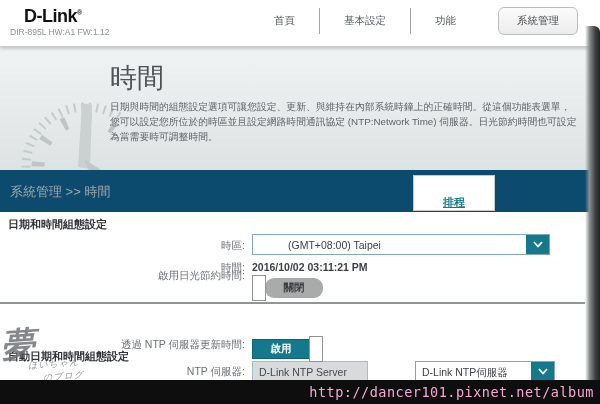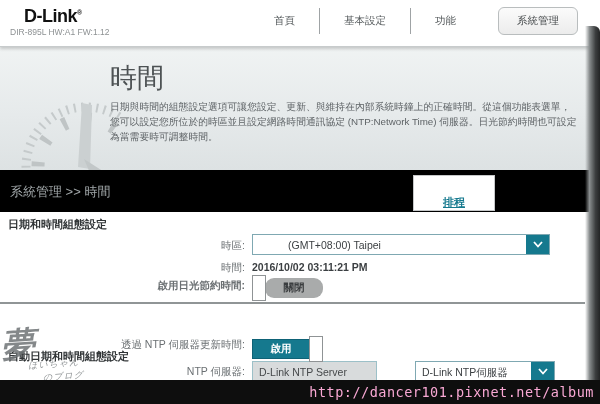--- a/index.html
+++ b/index.html
@@ -22,42 +22,42 @@
   .nav-sep-none{border:none;}
 
   
   .hero { position:absolute; left:0; top:47px; width:600px; height:123px;
           background:linear-gradient(180deg,#f0f3f3 0%,#e6eaeb 55%,#dde2e3 100%); }
   .hero-title { position:absolute; left:110px; top:13px; font-size:27px; font-weight:400; color:#4d5254; }
   .hero-desc { position:absolute; left:110px; top:52px; width:468px; font-size:9.8px; line-height:1.55; color:#5e6366; }
   .clock { position:absolute; left:6px; top:20px; width:116px; height:103px; overflow:hidden; }
 
   
-  .toolbar { position:absolute; left:0; top:170px; width:600px; height:42px; background:#000000; }
+  .toolbar { position:absolute; left:0; top:170px; width:600px; height:42px; background:#0c4a6e; }
   .breadcrumb { position:absolute; left:10px; top:13px; font-size:13px; color:#a2a8aa; }
   .btn { position:absolute; top:5px; height:36px; display:flex; align-items:flex-end; justify-content:center;
          font-size:11px; cursor:pointer; }
   .btn-schedule { left:413px; width:82px; background:#ffffff; border:1px solid #c6c8c9; }
   .btn-schedule span { color:#15798e; text-decoration:underline; font-weight:bold; }
   .btn-save { left:495px; width:88px; background:#b5b7b7; border:1px solid #a6a8a8; }
   .btn-save span { color:#6e7273; font-weight:bold; }
 
   
   .content { position:absolute; left:0; top:212px; width:585px; }
   .section-title { position:absolute; left:8px; font-size:11px; font-weight:bold; color:#303436; }
   .row-label { position:absolute; font-size:10.5px; color:#6b7073; text-align:right; width:245px; left:0; }
   .time-value { position:absolute; left:252px; font-size:10.5px; font-weight:bold; color:#3b3f42; }
 
   .select-box { position:absolute; display:flex; align-items:stretch; background:#ffffff;
                 border:1px solid #7fa8b2; height:21px; cursor:pointer; }
   .select-text { flex:1; font-size:10.5px; color:#3b3f42; padding:4px 6px 0 6px; white-space:nowrap; overflow:hidden; }
   .select-chevron { width:23px; background:#15798e; display:flex; align-items:center; justify-content:center; }
   .select-chevron svg { display:block; }
 
-  .ntp-input { position:absolute; left:252px; width:125px; height:21px; background:#d8dbdc;
+  .ntp-input { position:absolute; left:252px; width:116px; height:21px; background:#d8dbdc;
                border:1px solid #9cc0c8; font-size:10.5px; color:#46494b; padding:0 6px;
                font-family:"Liberation Sans", sans-serif; }
 
   .toggle { position:absolute; display:flex; align-items:center; height:26px; cursor:pointer; }
   .toggle-knob { width:14px; height:26px; background:#ffffff; border:1px solid #8f9395; z-index:2; }
   .toggle-body { width:58px; height:20px; display:flex; align-items:center; justify-content:center;
                  font-size:10.5px; font-weight:bold; }
   .toggle-off .toggle-body { background:#a9abab; color:#3a3d3f; margin-left:-1px;border-radius:9px; }
   .toggle-on .toggle-body { background:#15798e; color:#ffffff; border:1px solid #0e6276; margin-right:-1px; }
 
@@ -131,21 +131,21 @@
       <div class="select-chevron">
         <svg width="10" height="7" viewBox="0 0 10 7">
             <polyline points="1,1 5,5.5 9,1" stroke="#ffffff" stroke-width="1.8" fill="none"></polyline>
           </svg>
       </div>
     </div>
 
     <div class="row-label" style="top:49px;">時間:</div>
     <div class="time-value" style="top:49px;">2016/10/02 03:11:21 PM</div>
 
-    <div class="row-label" style="top:67px;font-weight:bold;">啟用日光節約時間:</div>
+    <div class="row-label" style="top:57px;">啟用日光節約時間:</div>
     <div class="toggle toggle-off" style="left:252px; top:63px;">
       <div class="toggle-knob"></div>
       <div class="toggle-body">關閉</div>
     </div>
 
     <div class="divider" style="top:90px;"></div>
 
     <div class="section-title" style="top:100px;margin-top:37px;">自動日期和時間組態設定</div>
 
     <div class="row-label" style="top:126px;">透過 NTP 伺服器更新時間:</div>

